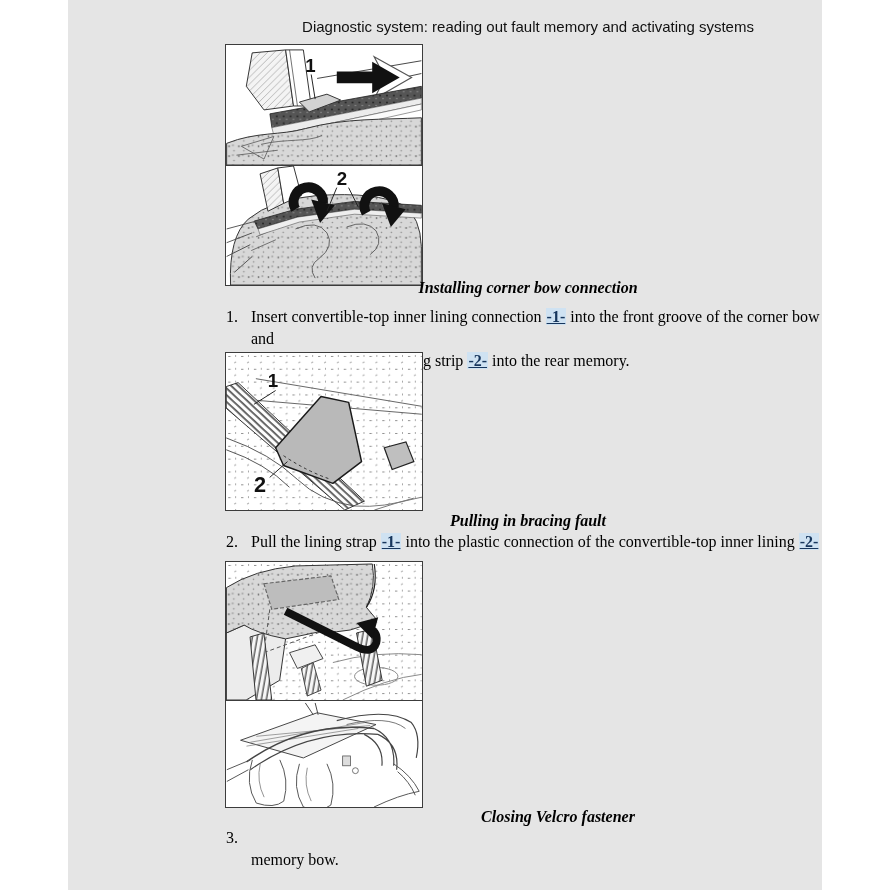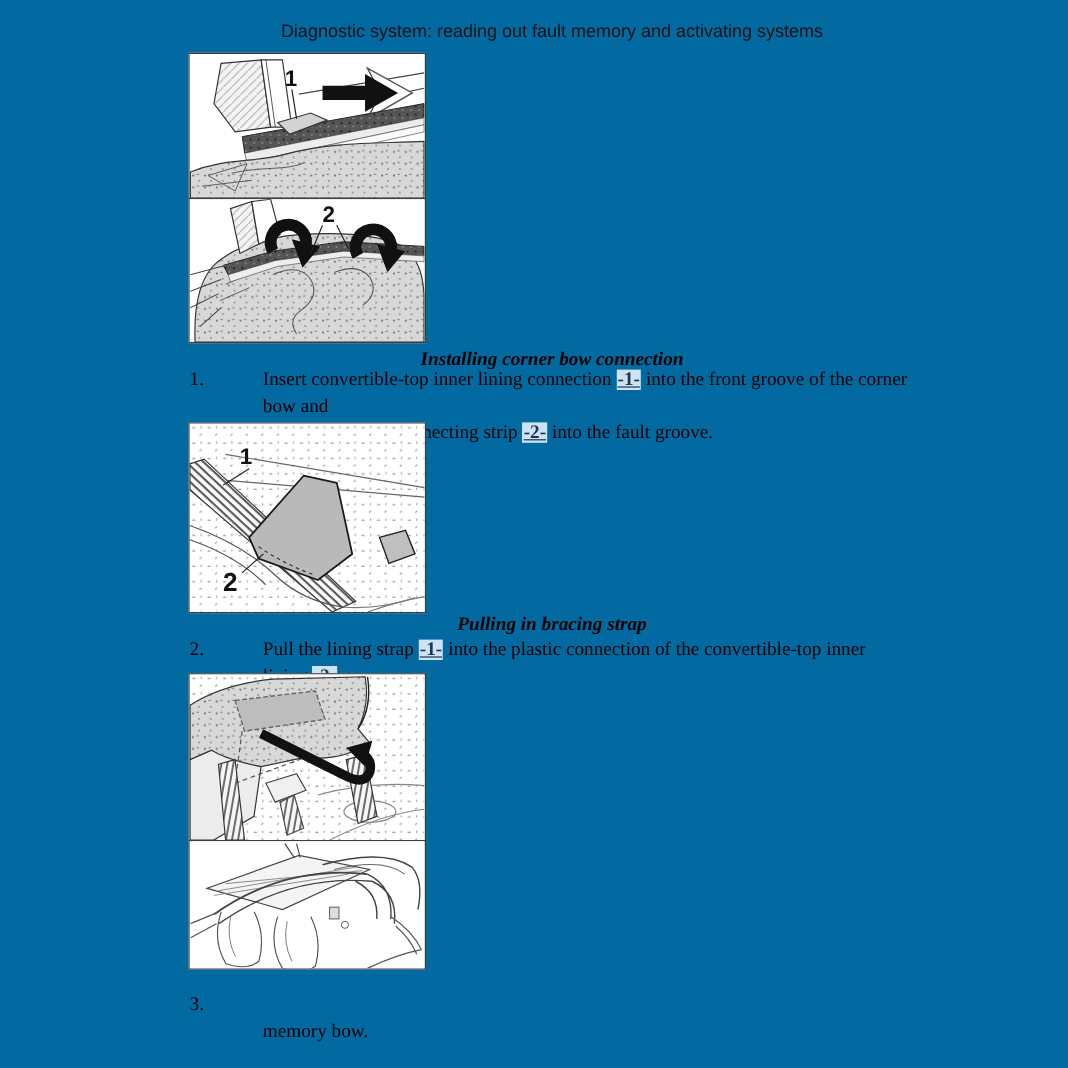--- a/index.html
+++ b/index.html
@@ -1,18 +1,18 @@
 <!DOCTYPE html>
 <html style="--link-color: #17365d; --link-bg: #cfe2f2;"><head>
 <meta charset="utf-8">
 <style>
   html,body { margin:0; padding:0; background:#fff; }
   .page {
-    position:relative; width:890px; height:890px; margin:0 auto;
-    background:#0369a1; overflow:hidden;
+    position:relative; width:754px; height:890px; margin:0 auto;
+    background:#e5e5e5; overflow:hidden;
     font-family:"Liberation Serif", serif; color:#000;
   }
   .doc-title {
     position:absolute; left:158px; top:18px; width:604px;
     text-align:center; font-family:"Liberation Sans", sans-serif;
     font-size:15px; color:#111;
   }
   .figbox {
     position:absolute; left:157px; width:198px; box-sizing:border-box;
     border:1px solid #3c3c3c; background:#fff;
@@ -24,21 +24,21 @@
   .caption {
     position:absolute; left:158px; width:604px; text-align:center;
     font-style:italic; font-weight:bold; font-size:16px; line-height:16px;
   }
   .caption.wide { width:664px; }
   .step {
     position:absolute; left:158px; width:604px;
     font-size:16px; line-height:22px; display:flex; align-items:flex-start;
   }
   .step .num { flex:0 0 25px; }
-  .step .body { flex:1 1 auto;margin-left:36px; }
+  .step .body { flex:1 1 auto; }
   .ref-link {
     font-weight:bold; text-decoration:underline;
     color:var(--link-color, #17365d);
     background:var(--link-bg, #cfe2f2);
     cursor:pointer; padding:0 1px;
   }
   .fig-num {
     font-family:"Liberation Sans", sans-serif; font-weight:bold;
     font-size:19px; fill:#111;
   }
@@ -128,25 +128,25 @@
         <g transform="translate(72,4)">
           <path d="M70,44 A15,15 0 1 1 98,38" fill="none" stroke="#111" stroke-width="10"></path>
           <polygon points="86,34 110,40 95,58" fill="#111"></polygon>
         </g>
         <path d="M112,22 L102,46 M124,22 L134,42" stroke="#222" stroke-width="1" fill="none"></path>
         <text class="fig-num" x="112" y="19">2</text>
       </svg>
     </div>
   </div>
 
-  <div class="caption" style="top:292px;">Installing corner bow connection</div>
+  <div class="caption" style="top:280px;">Installing corner bow connection</div>
 
   <div class="step" style="top:306px;">
     <span class="num">1.</span>
-    <span class="body"><span>Insert convertible-top inner lining connection </span><a class="ref-link">-1-</a><span> into the front groove of the corner bow and</span><br><span>centralise. Insert connecting strip </span><a class="ref-link">-2-</a><span> into the fault groove.</span></span>
+    <span class="body"><span>Insert convertible-top inner lining connection </span><a class="ref-link">-1-</a><span> into the front groove of the corner bow and</span><br><span>centralise. Insert connecting strip </span><a class="ref-link">-2-</a><span> into the rear memory.</span></span>
   </div>
 
   <div class="figbox" style="top:352px; height:159px;">
     <svg viewBox="0 0 198 159">
       <defs>
         <pattern id="f3ws" width="13" height="13" patternUnits="userSpaceOnUse">
           <rect width="13" height="13" fill="#ffffff"></rect>
           <rect x="2" y="3" width="2.4" height="1" fill="#909090"></rect>
           <rect x="8" y="9" width="2.2" height="1" fill="#9e9e9e" transform="rotate(-35 9 9.5)"></rect>
           <rect x="9" y="2" width="1" height="2" fill="#a8a8a8"></rect>
@@ -167,21 +167,21 @@
       <polygon points="50,96 96,44 124,50 137,110 108,132 58,114" fill="#b9b9b9" stroke="#1a1a1a" stroke-width="1.5" stroke-linejoin="round"></polygon>
       <path d="M58,104 Q82,120 106,128" stroke="#333" stroke-width="1" stroke-dasharray="3 3" fill="none"></path>
       <polygon points="160,96 182,90 190,110 168,118" fill="#bfbfbf" stroke="#222" stroke-width="1.2"></polygon>
       <path d="M50,38 L28,52" stroke="#222" stroke-width="1" fill="none"></path>
       <text class="fig-num" x="42" y="34">1</text>
       <path d="M44,126 L62,110" stroke="#222" stroke-width="1" fill="none"></path>
       <text class="fig-num" x="28" y="141" style="font-size:22px;">2</text>
     </svg>
   </div>
 
-  <div class="caption" style="top:513px;">Pulling in bracing strap</div>
+  <div class="caption" style="top:513px;">Pulling in bracing fault</div>
 
   <div class="step" style="top:531px;">
     <span class="num">2.</span>
     <span class="body"><span>Pull the lining strap </span><a class="ref-link">-1-</a><span> into the plastic connection of the convertible-top inner lining </span><a class="ref-link">-2-</a><span> .</span></span>
   </div>
 
   <div class="fig-stack" style="top:561px;">
     <div class="figbox" style="height:140px;">
       <svg viewBox="0 0 198 140">
         <defs>
@@ -239,19 +239,20 @@
           <path d="M26,60 Q18,84 30,104 Q48,110 58,102 Q64,80 54,60" fill="none" stroke="#555" stroke-width="1"></path>
           <path d="M34,64 Q30,82 38,98" stroke="#777" stroke-width="0.8" fill="none"></path>
         </g>
         <path d="M0,70 L24,60 M0,82 L22,70" stroke="#555" stroke-width="1" fill="none"></path>
         <rect x="118" y="56" width="8" height="10" fill="#ddd" stroke="#555" stroke-width="0.8"></rect>
         <circle cx="131" cy="71" r="3" fill="none" stroke="#555" stroke-width="0.8"></circle>
       </svg>
     </div>
   </div>
 
+  <div class="caption wide" style="top:809px;">Closing Velcro fastener</div>
 
   <div class="step" style="top:827px;">
     <span class="num">3.</span>
     <span class="body"><br><span>memory bow.</span></span>
   </div>
 
 </div>
 
 </body></html>

